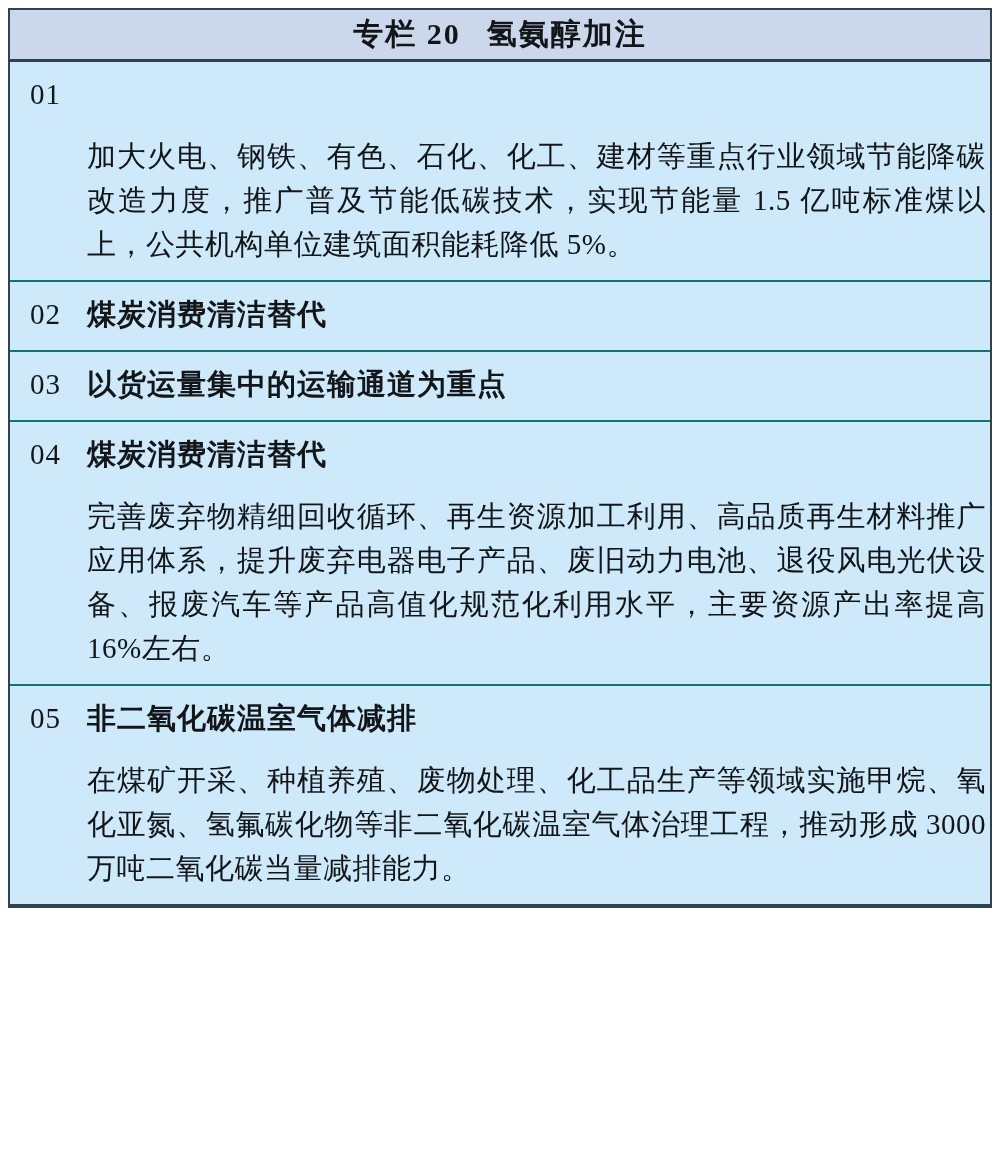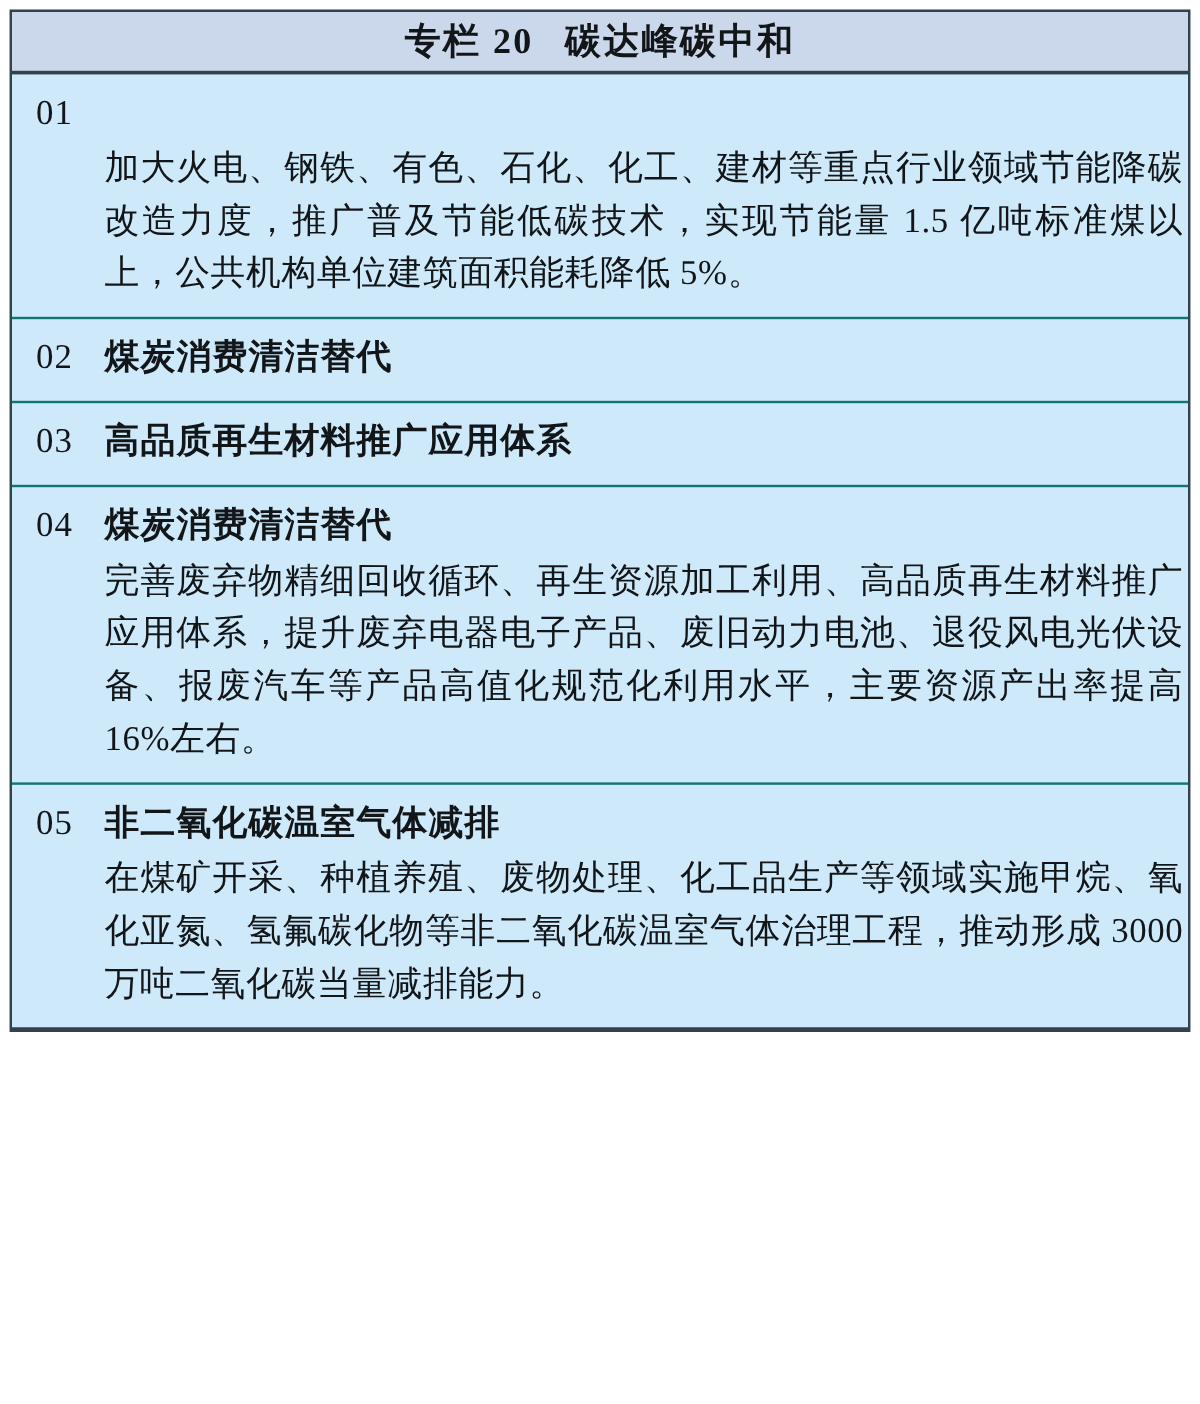--- a/index.html
+++ b/index.html
@@ -50,57 +50,57 @@
     flex: 0 0 57px;
     font-weight: normal;
     letter-spacing: 1px;
   }
   .section-title {
     font-weight: bold;
     letter-spacing: 1px;
   }
   .section-body {
     margin-left: 57px;
-    margin-top: 2px;
+    margin-top: 18px;
     font-size: 29px;
     line-height: 44px;
     text-align: justify;
     letter-spacing: 0.5px;
   }
 </style>
 </head>
 <body>
 
 <div class="page">
   <div class="panel">
 
     <div class="panel-header">
       <span>专栏 20</span>
       <span class="gap"></span>
-      <span>碳达峰碳中和</span>
+      <span>氢氨醇加注</span>
     </div>
 
     <div class="section">
       <div class="section-head">
         <span class="section-num">01</span>
       </div>
       <div class="section-body">加大火电、钢铁、有色、石化、化工、建材等重点行业领域节能降碳改造力度，推广普及节能低碳技术，实现节能量 1.5 亿吨标准煤以上，公共机构单位建筑面积能耗降低 5%。</div>
     </div>
 
     <div class="section">
       <div class="section-head">
         <span class="section-num">02</span>
         <span class="section-title">煤炭消费清洁替代</span>
       </div>
     </div>
 
     <div class="section">
       <div class="section-head">
         <span class="section-num">03</span>
-        <span class="section-title">高品质再生材料推广应用体系</span>
+        <span class="section-title">以货运量集中的运输通道为重点</span>
       </div>
     </div>
 
     <div class="section">
       <div class="section-head">
         <span class="section-num">04</span>
         <span class="section-title">煤炭消费清洁替代</span>
       </div>
       <div class="section-body">完善废弃物精细回收循环、再生资源加工利用、高品质再生材料推广应用体系，提升废弃电器电子产品、废旧动力电池、退役风电光伏设备、报废汽车等产品高值化规范化利用水平，主要资源产出率提高 16%左右。</div>
     </div>

